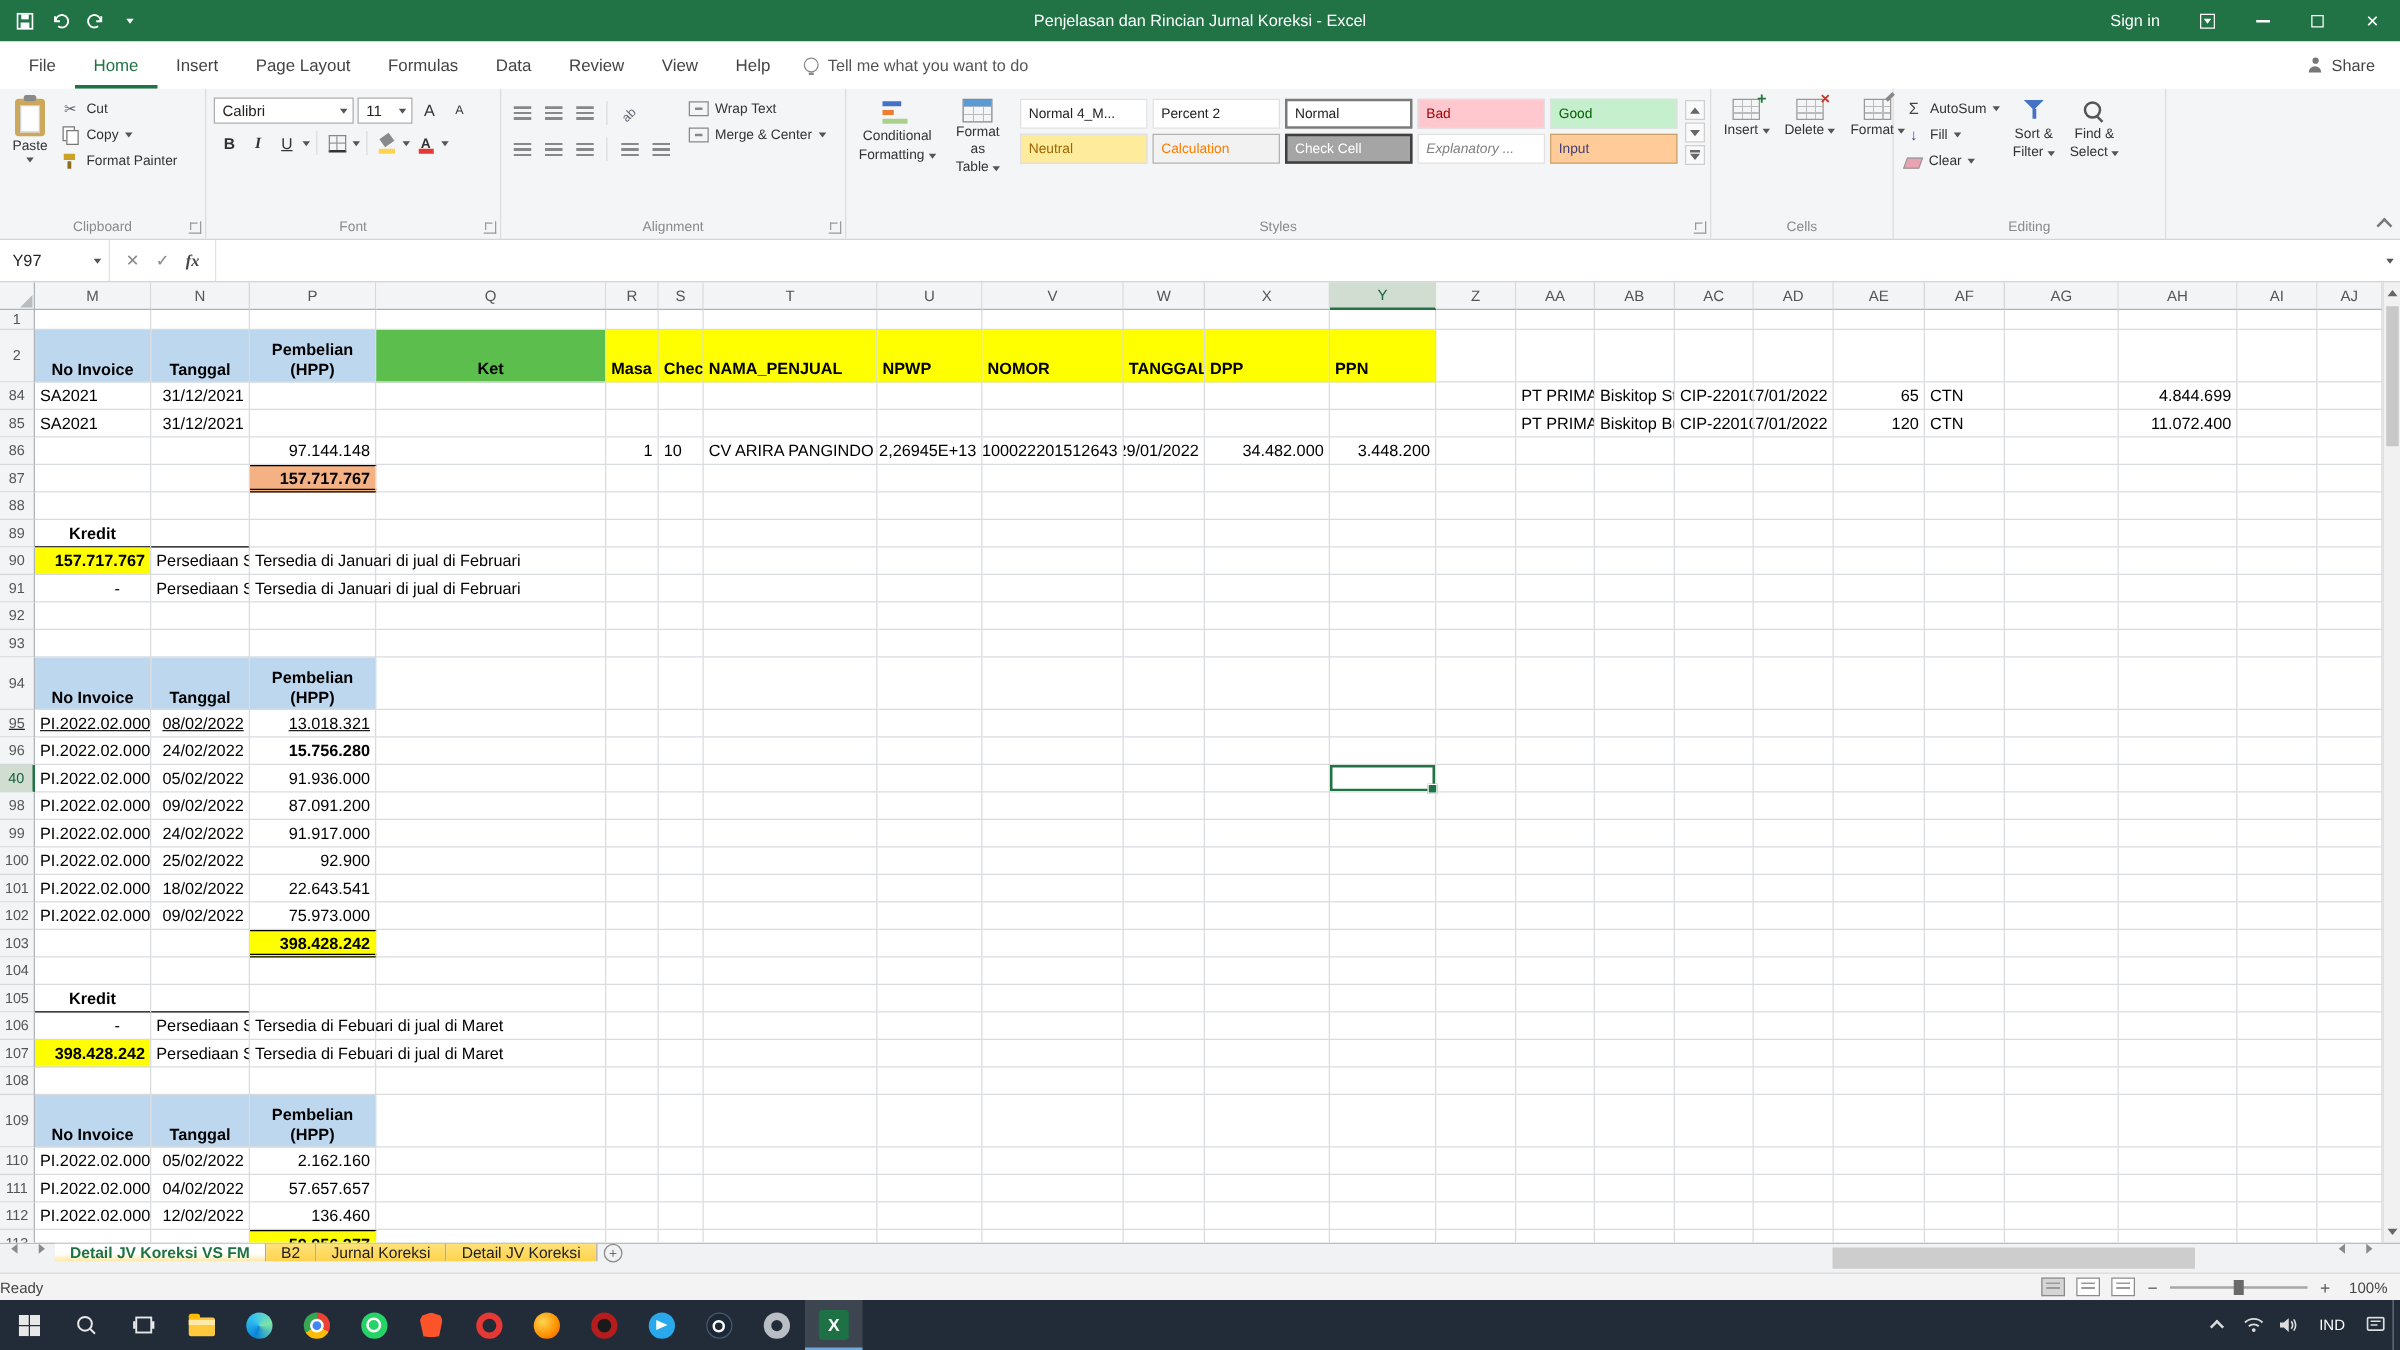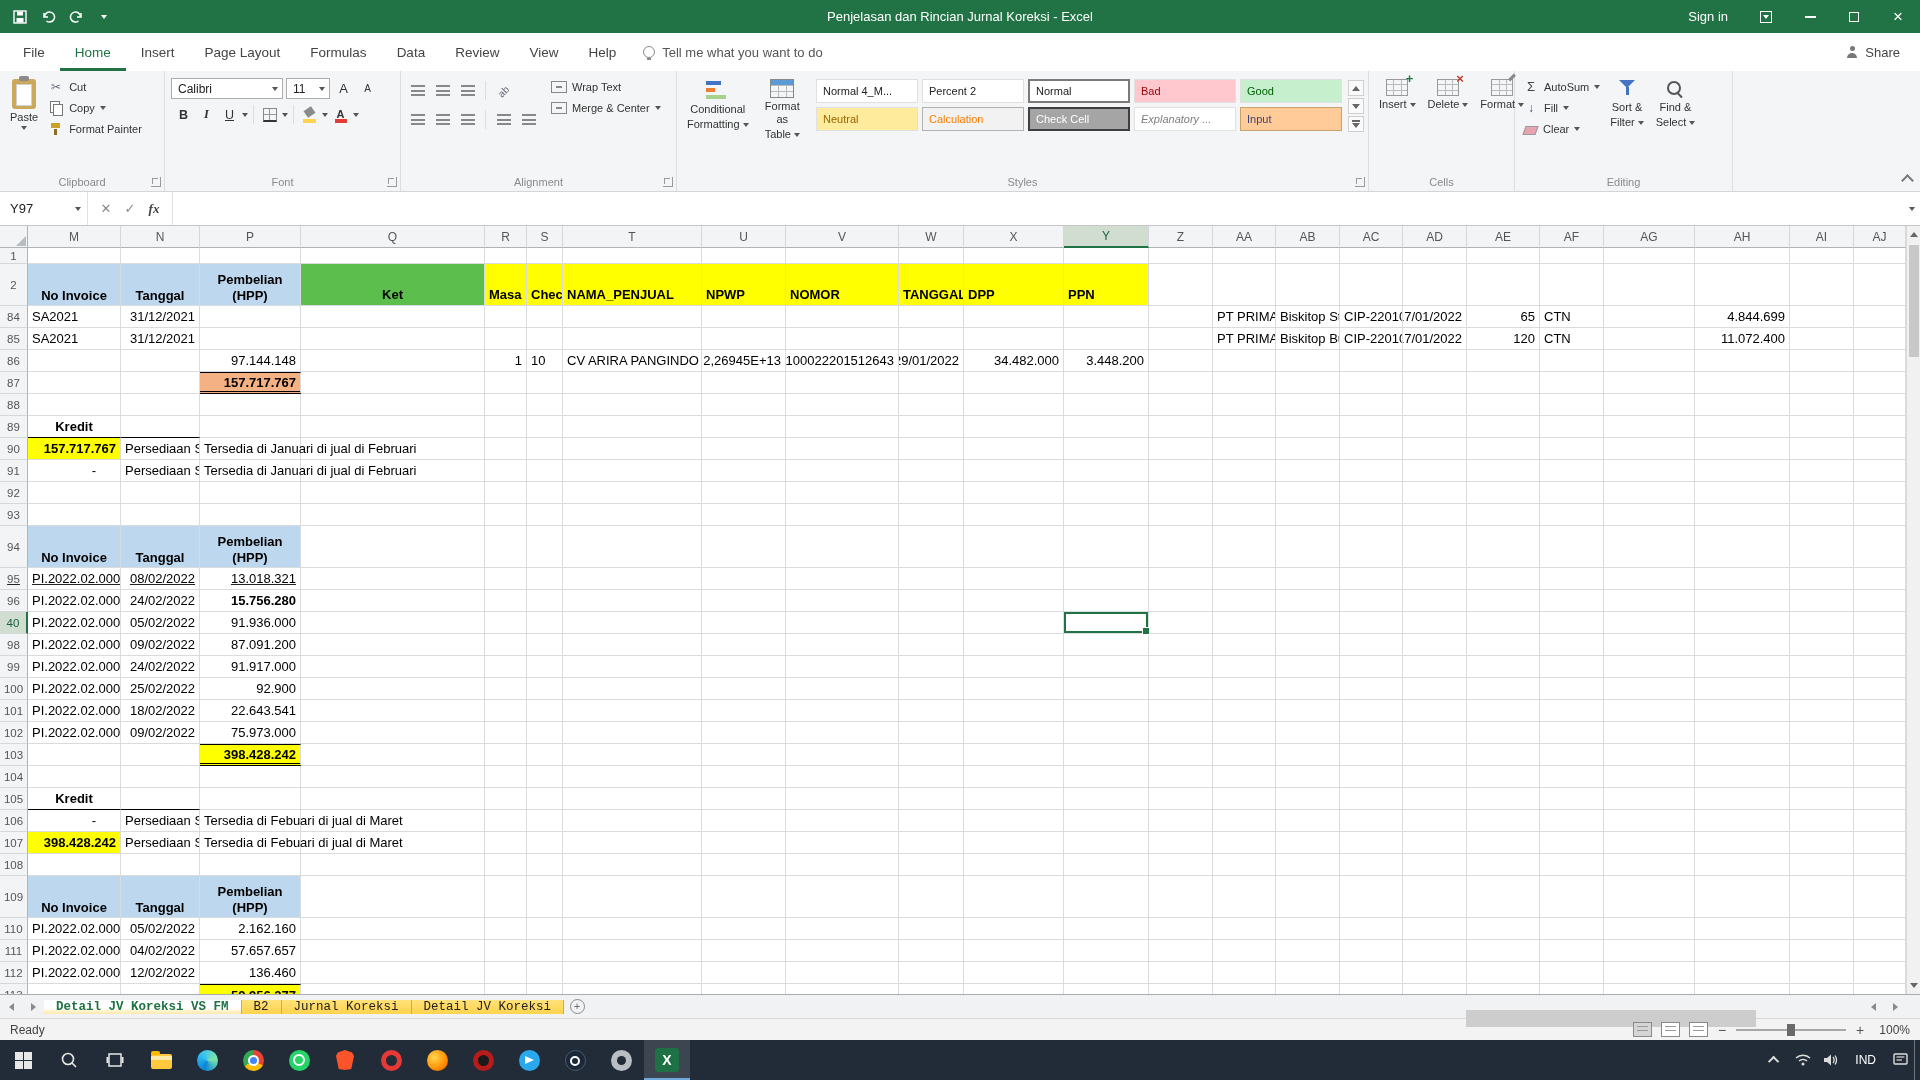--- a/index.html
+++ b/index.html
@@ -150,36 +150,36 @@
   .ovf { overflow:visible; }
   .ovf span { position:relative; z-index:3; white-space:nowrap; }
   .selcell { box-shadow:inset 0 0 0 2px #217346; overflow:visible; }
   .selcell::after { content:""; position:absolute; right:-2px; bottom:-2px; width:6px; height:6px; background:#217346; border:1px solid #fff; z-index:5; }
   .vscroll { width:14px; background:#F1F1F1; border-left:1px solid #DADADA; display:flex; flex-direction:column; align-items:center; }
   .varr { height:17px; width:100%; display:flex; align-items:center; justify-content:center; }
   .vthumb { width:10px; height:112px; background:#C8C8C8; margin-top:2px; }
   .vfill { flex:1; }
 
   
-  .sheetbar { height:24px; background:#F1F2F3; border-top:1px solid #A9ADB1; display:flex; align-items:center; font-size:12.5px;font-family:Liberation Mono, monospace; }
+  .sheetbar { height:24px; background:#F1F2F3; border-top:1px solid #A9ADB1; display:flex; align-items:flex-start; font-size:12.5px; }
   .snav { width:22px; display:flex; align-items:center; justify-content:center; }
   .tri-l { width:0;height:0;border-top:4px solid transparent;border-bottom:4px solid transparent;border-right:5px solid #8a8a8a; }
   .tri-r { width:0;height:0;border-top:4px solid transparent;border-bottom:4px solid transparent;border-left:5px solid #8a8a8a; }
   .stabs { display:flex; }
   .stab { display:flex; align-items:center; padding:0 12px; border-right:1px solid #ABABAB; color:#222; background:linear-gradient(#FFE27A,#FFD34D); white-space:nowrap; }
   .stab.active { background:linear-gradient(#FFFFFF 55%,#FFE9A8); color:#1F7244; font-weight:700; }
   .addsheet { width:26px; display:flex; align-items:center; justify-content:center; }
   .plusring { width:15px; height:15px; border-radius:50%; border:1px solid #8a8a8a; color:#6a6a6a; font-size:11px; display:flex; align-items:center; justify-content:center; }
   .hscroll { flex:1; position:relative; background:#F1F2F3; }
   .hthumb { position:absolute; right:106px; top:3px; height:17px; width:290px; background:#CDCDCD; }
   .scorner { width:14px; background:#F1F1F1; border-left:1px solid #DADADA; }
 
   
   .statusbar { height:22px; background:#F3F3F3; border-top:1px solid #D7D7D7; display:flex; align-items:center; font-size:12px; color:#444; }
-  .ready { padding-left:10px; }
+  .ready { }
   .sright { margin-left:auto; display:flex; align-items:center; gap:9px; padding-right:10px; }
   .vicon { width:19px; height:15px; border:1px solid #8a8a8a; background:#fff; position:relative; }
   .vicon.active { background:#D5D5D5; }
   .vicon::after { content:""; position:absolute; inset:3px; background:repeating-linear-gradient(to bottom,#9a9a9a 0 1.5px,transparent 1.5px 4px); }
   .zoomtrack { width:110px; height:2px; background:#A8A8A8; position:relative; }
   .zoomthumb { position:absolute; left:50%; top:-5px; width:8px; height:12px; background:#696969; transform:translateX(-50%); }
   .zpm { font-size:14px; color:#555; width:10px; text-align:center; }
   .zoomval { min-width:36px; text-align:right; }
 
   

